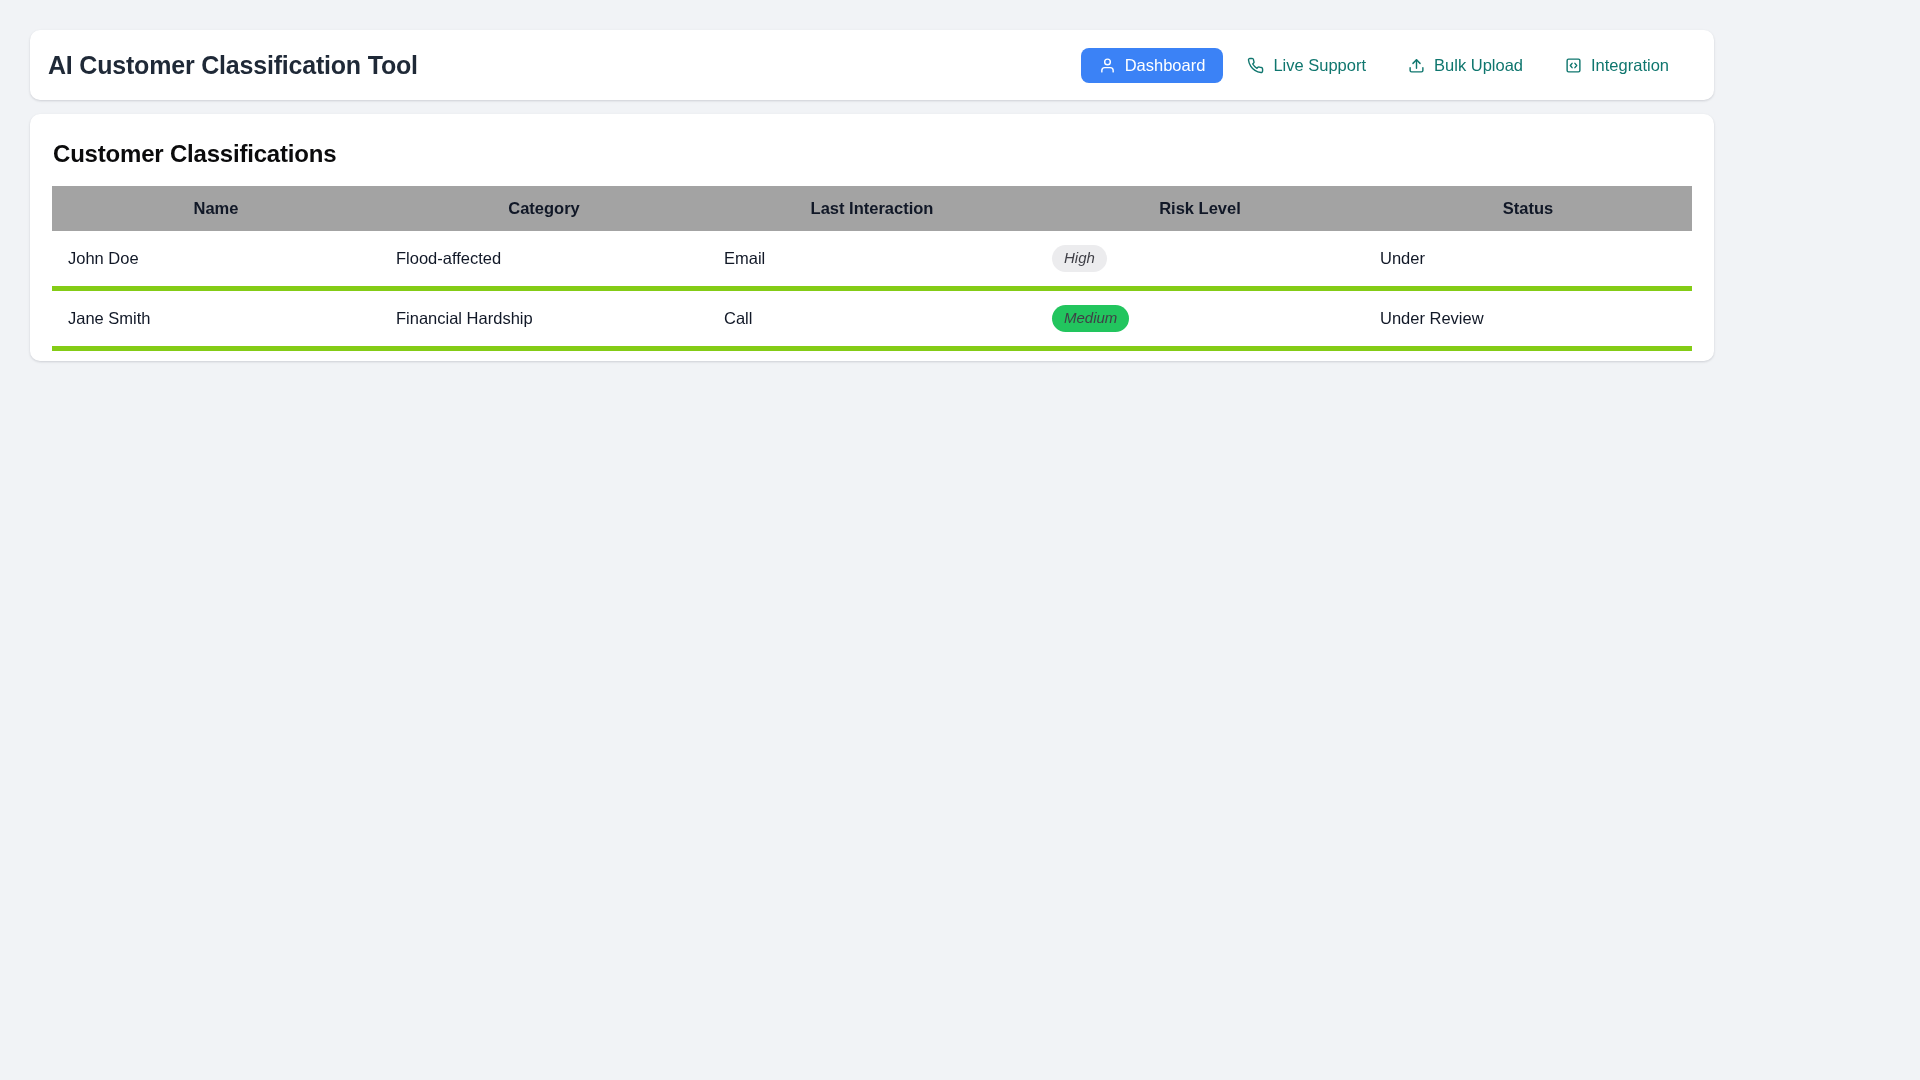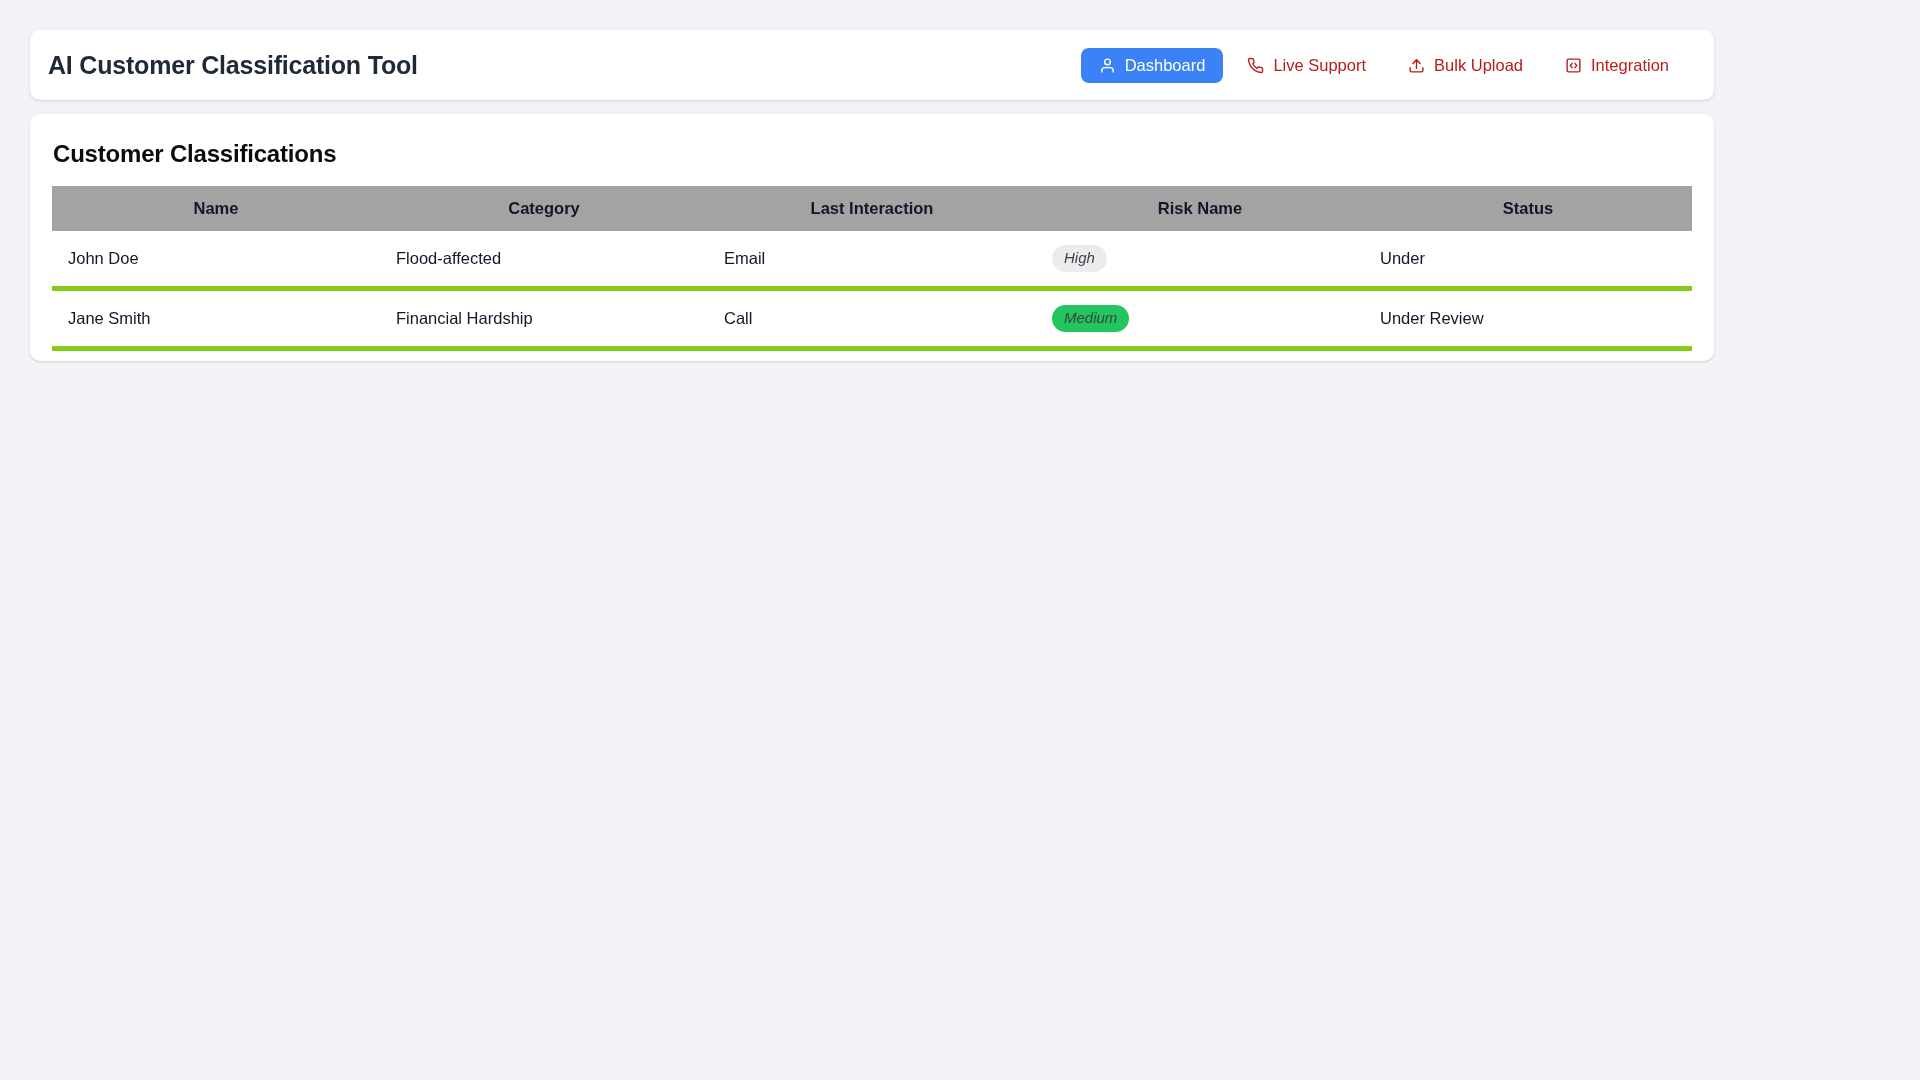--- a/index.html
+++ b/index.html
@@ -50,21 +50,21 @@
     padding-left: 48px;
   }
 
   .nav-item {
     display: flex;
     align-items: center;
     gap: 9px;
     padding: 9px 18px;
     border-radius: 8px;
     font-size: 16.5px;
-    color: #b91c1c;
+    color: #0f766e;
     white-space: nowrap;
     cursor: pointer;
     background: transparent;
     border: none;
     font-family: inherit;
     line-height: 1;
   }
 
   .nav-item.active {
     background: #3b82f6;
@@ -196,21 +196,21 @@
   <div class="main-card">
 
     <div class="section-title">Customer Classifications</div>
 
     <table class="classifications">
       <thead>
         <tr>
           <th>Name</th>
           <th>Category</th>
           <th>Last Interaction</th>
-          <th>Risk Name</th>
+          <th>Risk Level</th>
           <th>Status</th>
         </tr>
       </thead>
       <tbody>
 
         <tr>
           <td>John Doe</td>
           <td>Flood-affected</td>
           <td>Email</td>
           <td>

